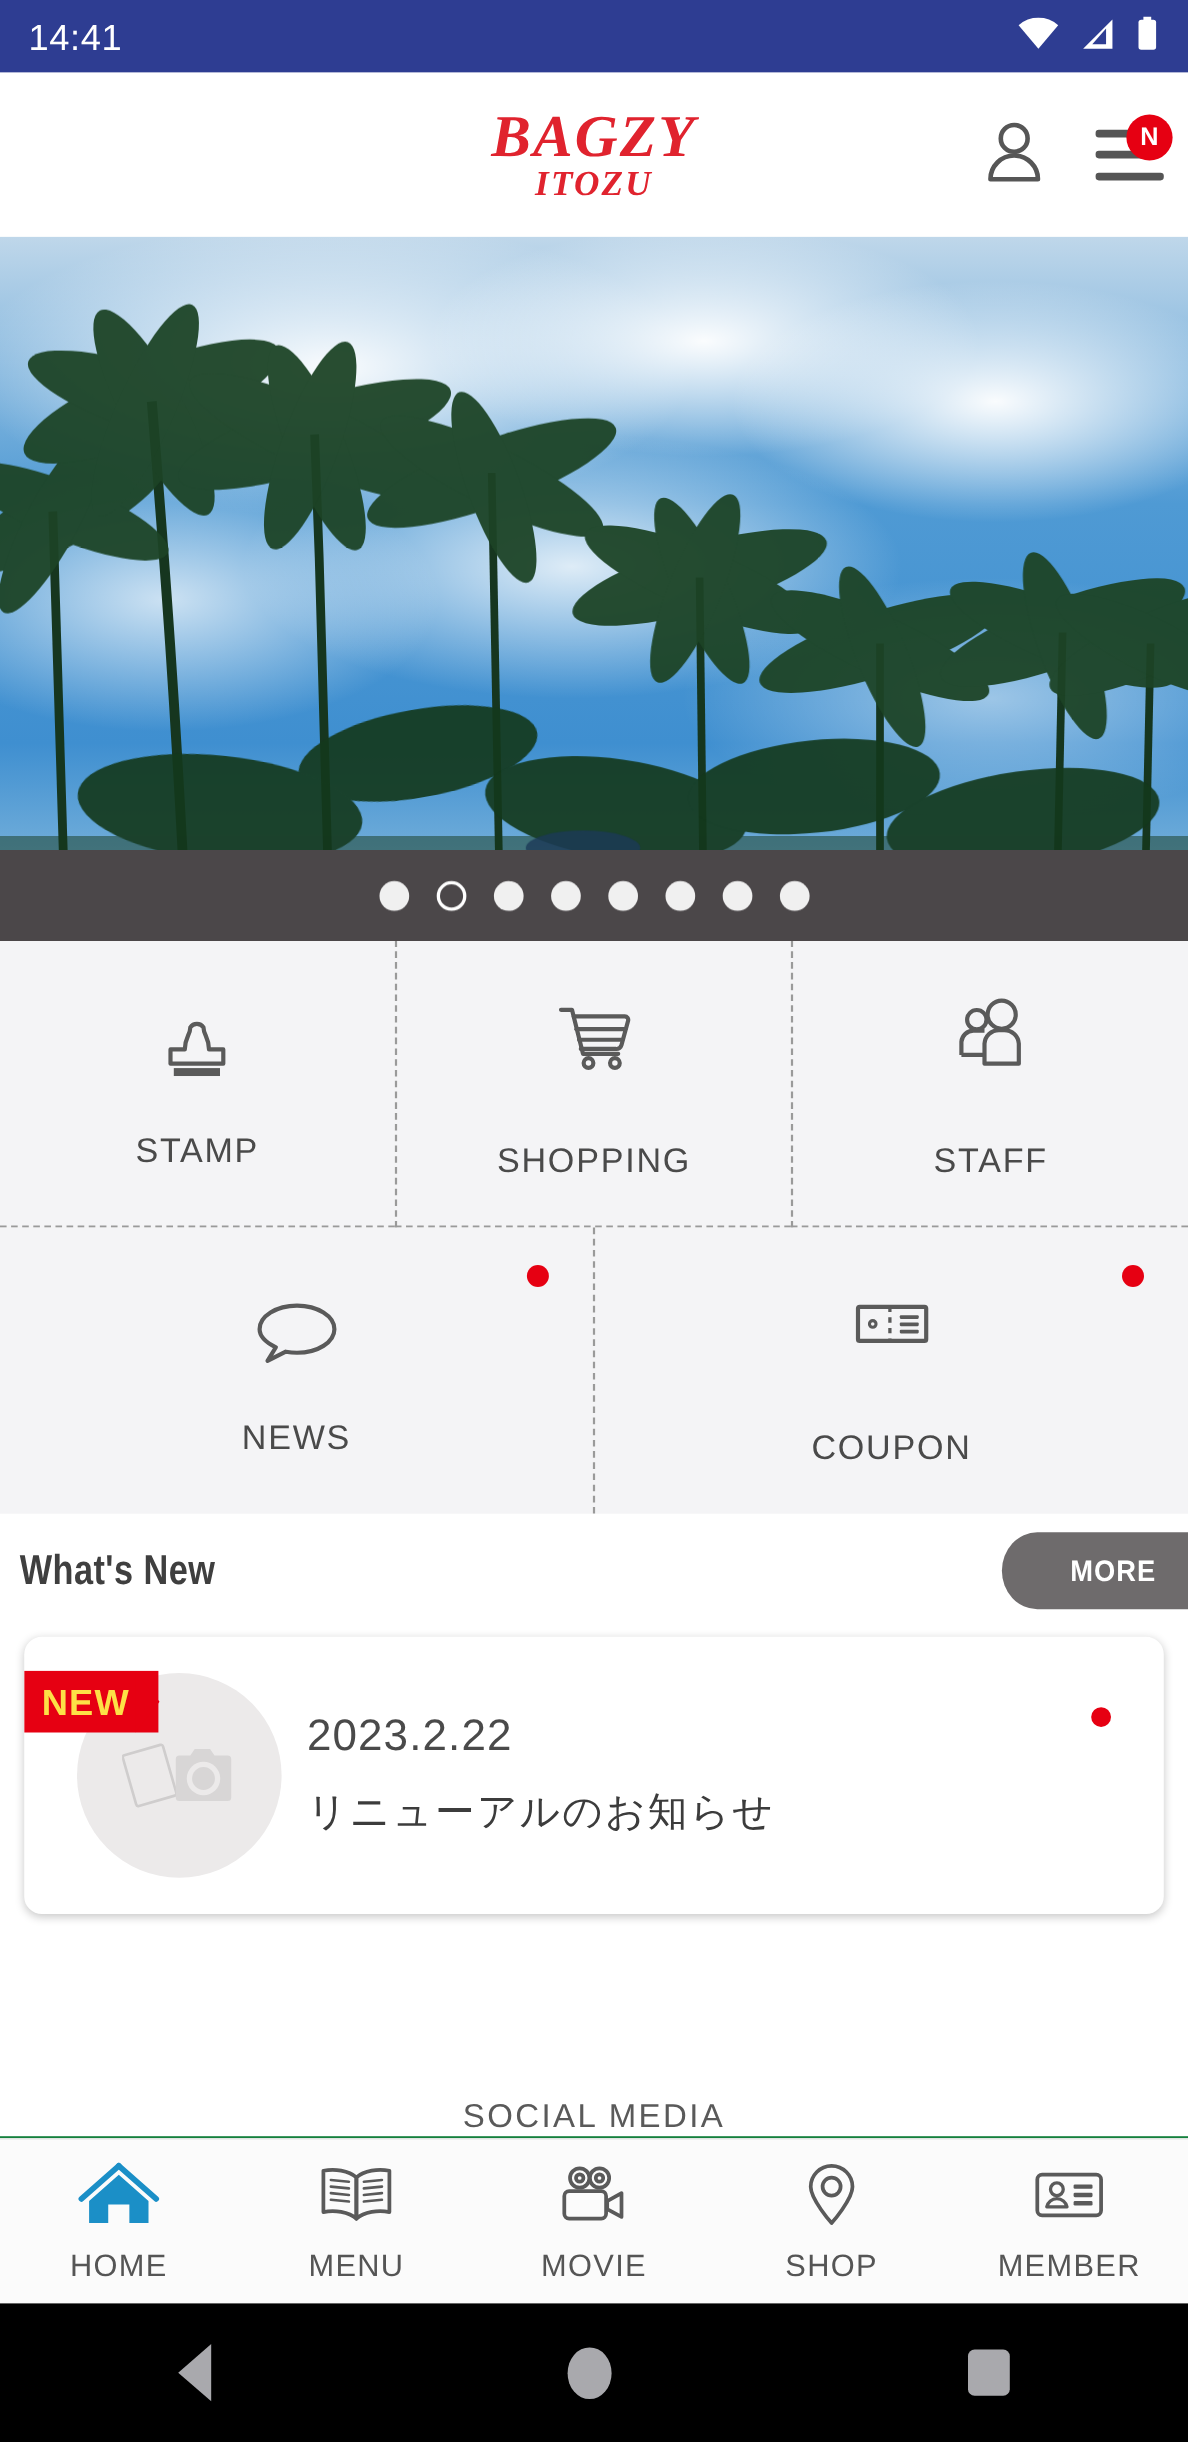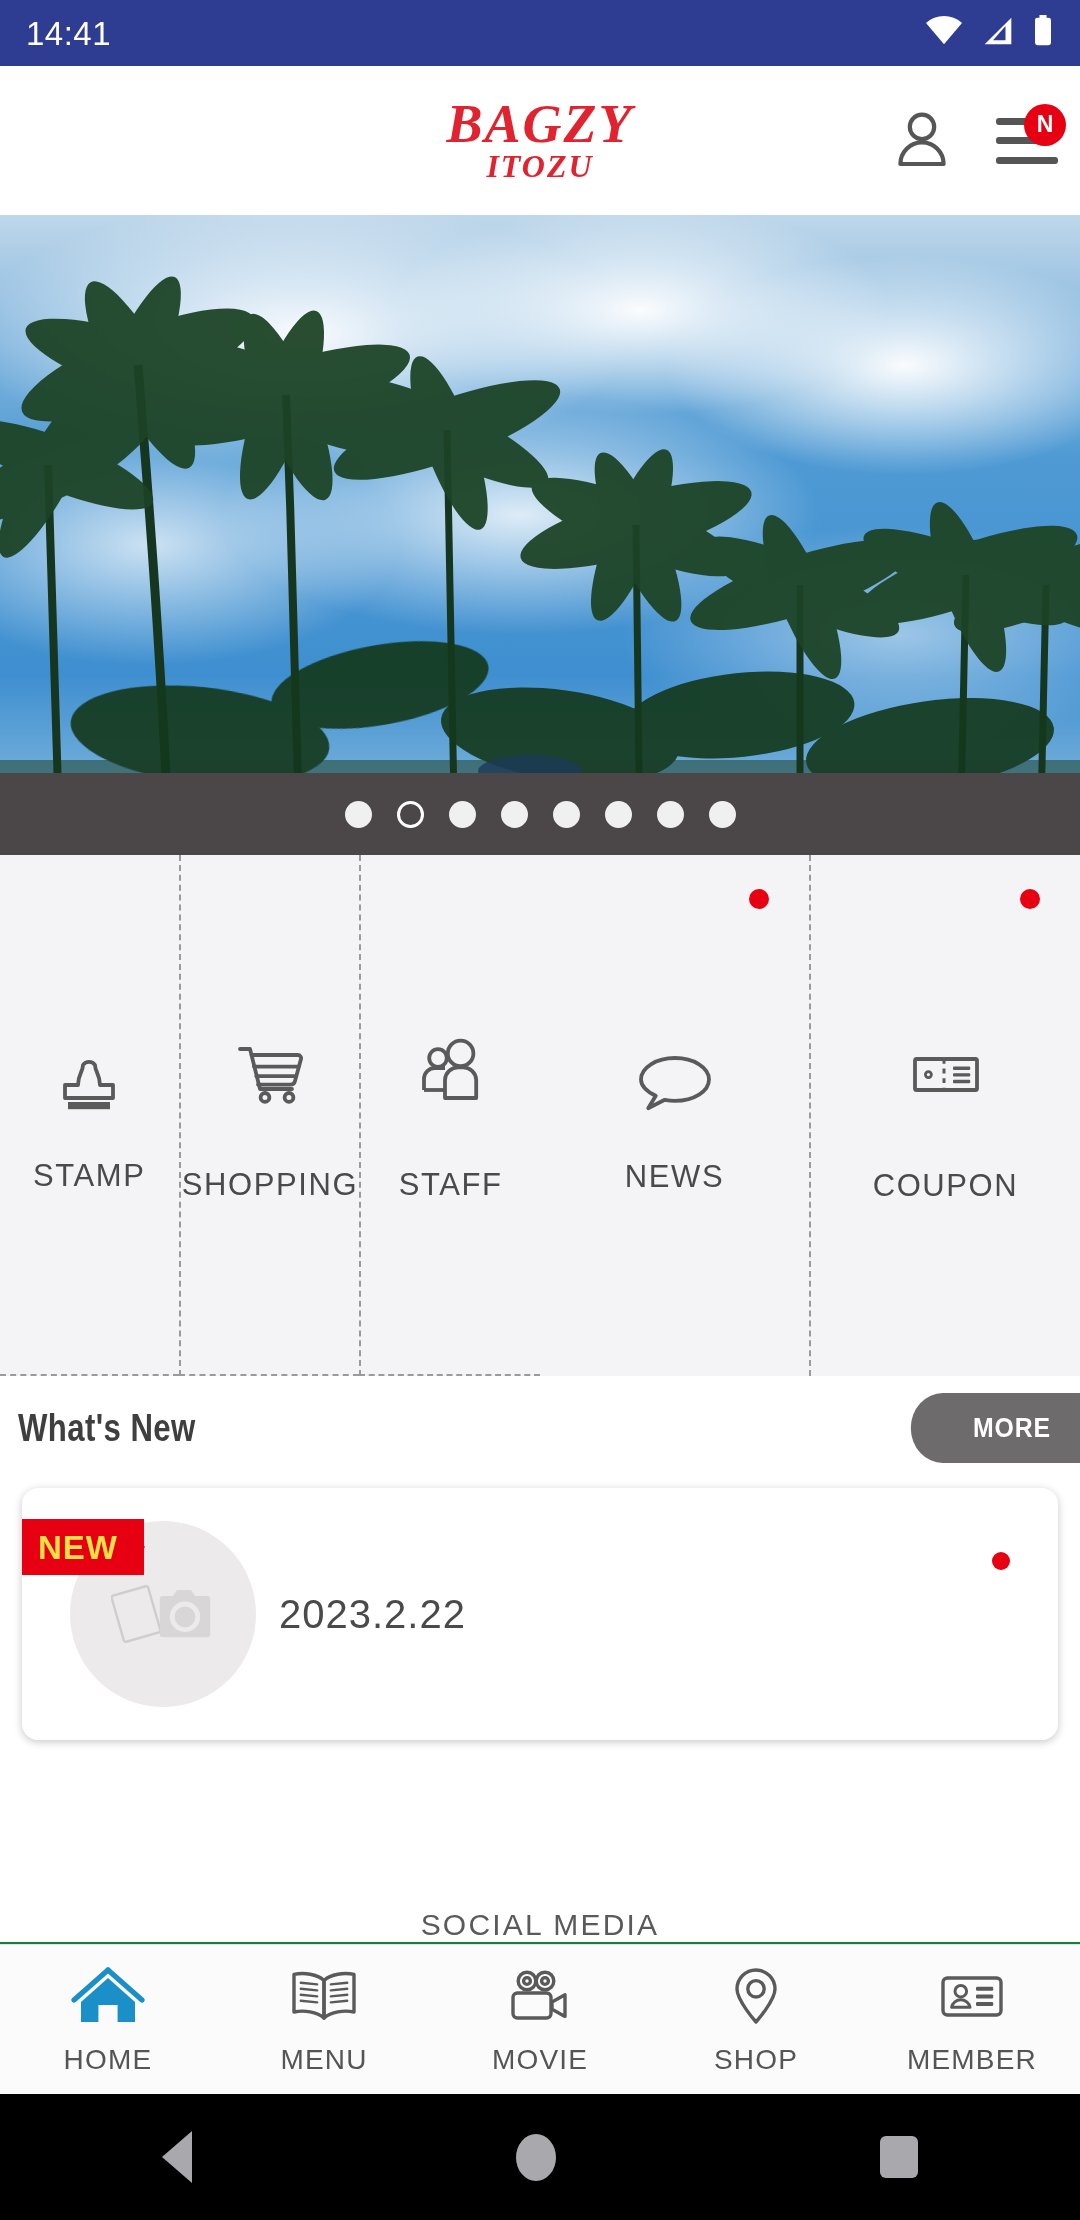--- a/index.html
+++ b/index.html
@@ -59,21 +59,21 @@
   .hero { flex:0 0 640px; position:relative; overflow:hidden; }
   .hero-img { position:absolute; inset:0; }
   .dots-bar {
     position:absolute; left:0; right:0; bottom:0; height:82px;
     background:#4b4749; display:flex; align-items:center; justify-content:center; gap:25px;
   }
   .dot { width:27px; height:27px; border-radius:50%; background:#f0f0f0; }
   .dot.hollow { background:transparent; border:3px solid #fff; }
 
   
-  .grid { flex:0 0 521px; display:flex; flex-direction:row; background:#f4f4f6;justify-content:space-between; }
+  .grid { flex:0 0 521px; display:flex; flex-direction:column; background:#f4f4f6;justify-content:space-between; }
   .grid-row { flex:1; display:flex; }
   .grid-row:first-child .cell { border-bottom:2px dashed #9a9a9a; }
   .cell {
     flex:1; position:relative;
     display:flex; flex-direction:column; align-items:center; justify-content:center;
     gap:26px; background:#f4f4f6;
   }
   .cell + .cell { border-left:2px dashed #9a9a9a;gap:44px; }
   .cell-label { font-size:31px; color:#4a4a4a; letter-spacing:1.6px; }
   .cell-dot { position:absolute; top:34px; right:40px; width:20px; height:20px; border-radius:50%; background:#e60012; }
@@ -389,20 +389,21 @@
               <rect x="3" y="9" width="19" height="24" rx="1" transform="rotate(-16 12.5 21)" stroke="#cfcdcd" stroke-width="1.2" fill="#eceaea"></rect>
               <path d="M26 12 L31 12 L33 9 L40 9 L42 12 L48 12 A1.6 1.6 0 0 1 49.6 13.6 L49.6 31 A1.6 1.6 0 0 1 48 32.6 L26 32.6 A1.6 1.6 0 0 1 24.4 31 L24.4 13.6 A1.6 1.6 0 0 1 26 12 Z"></path>
               <circle cx="37" cy="22.4" r="7.6" fill="#eceaea"></circle>
               <circle cx="37" cy="22.4" r="5.2" fill="#d8d6d6"></circle>
             </g>
           </svg>
         </span>
       </div>
       <div class="news-body">
         <div class="news-date">2023.2.22</div>
+        <div class="news-text">リニューアルのお知らせ</div>
       </div>
       <span class="news-card-dot"></span>
     </div>
   </div>
 
   <div class="social">
     <div class="social-label">SOCIAL MEDIA</div>
   </div>
 
   <div class="tabbar">

